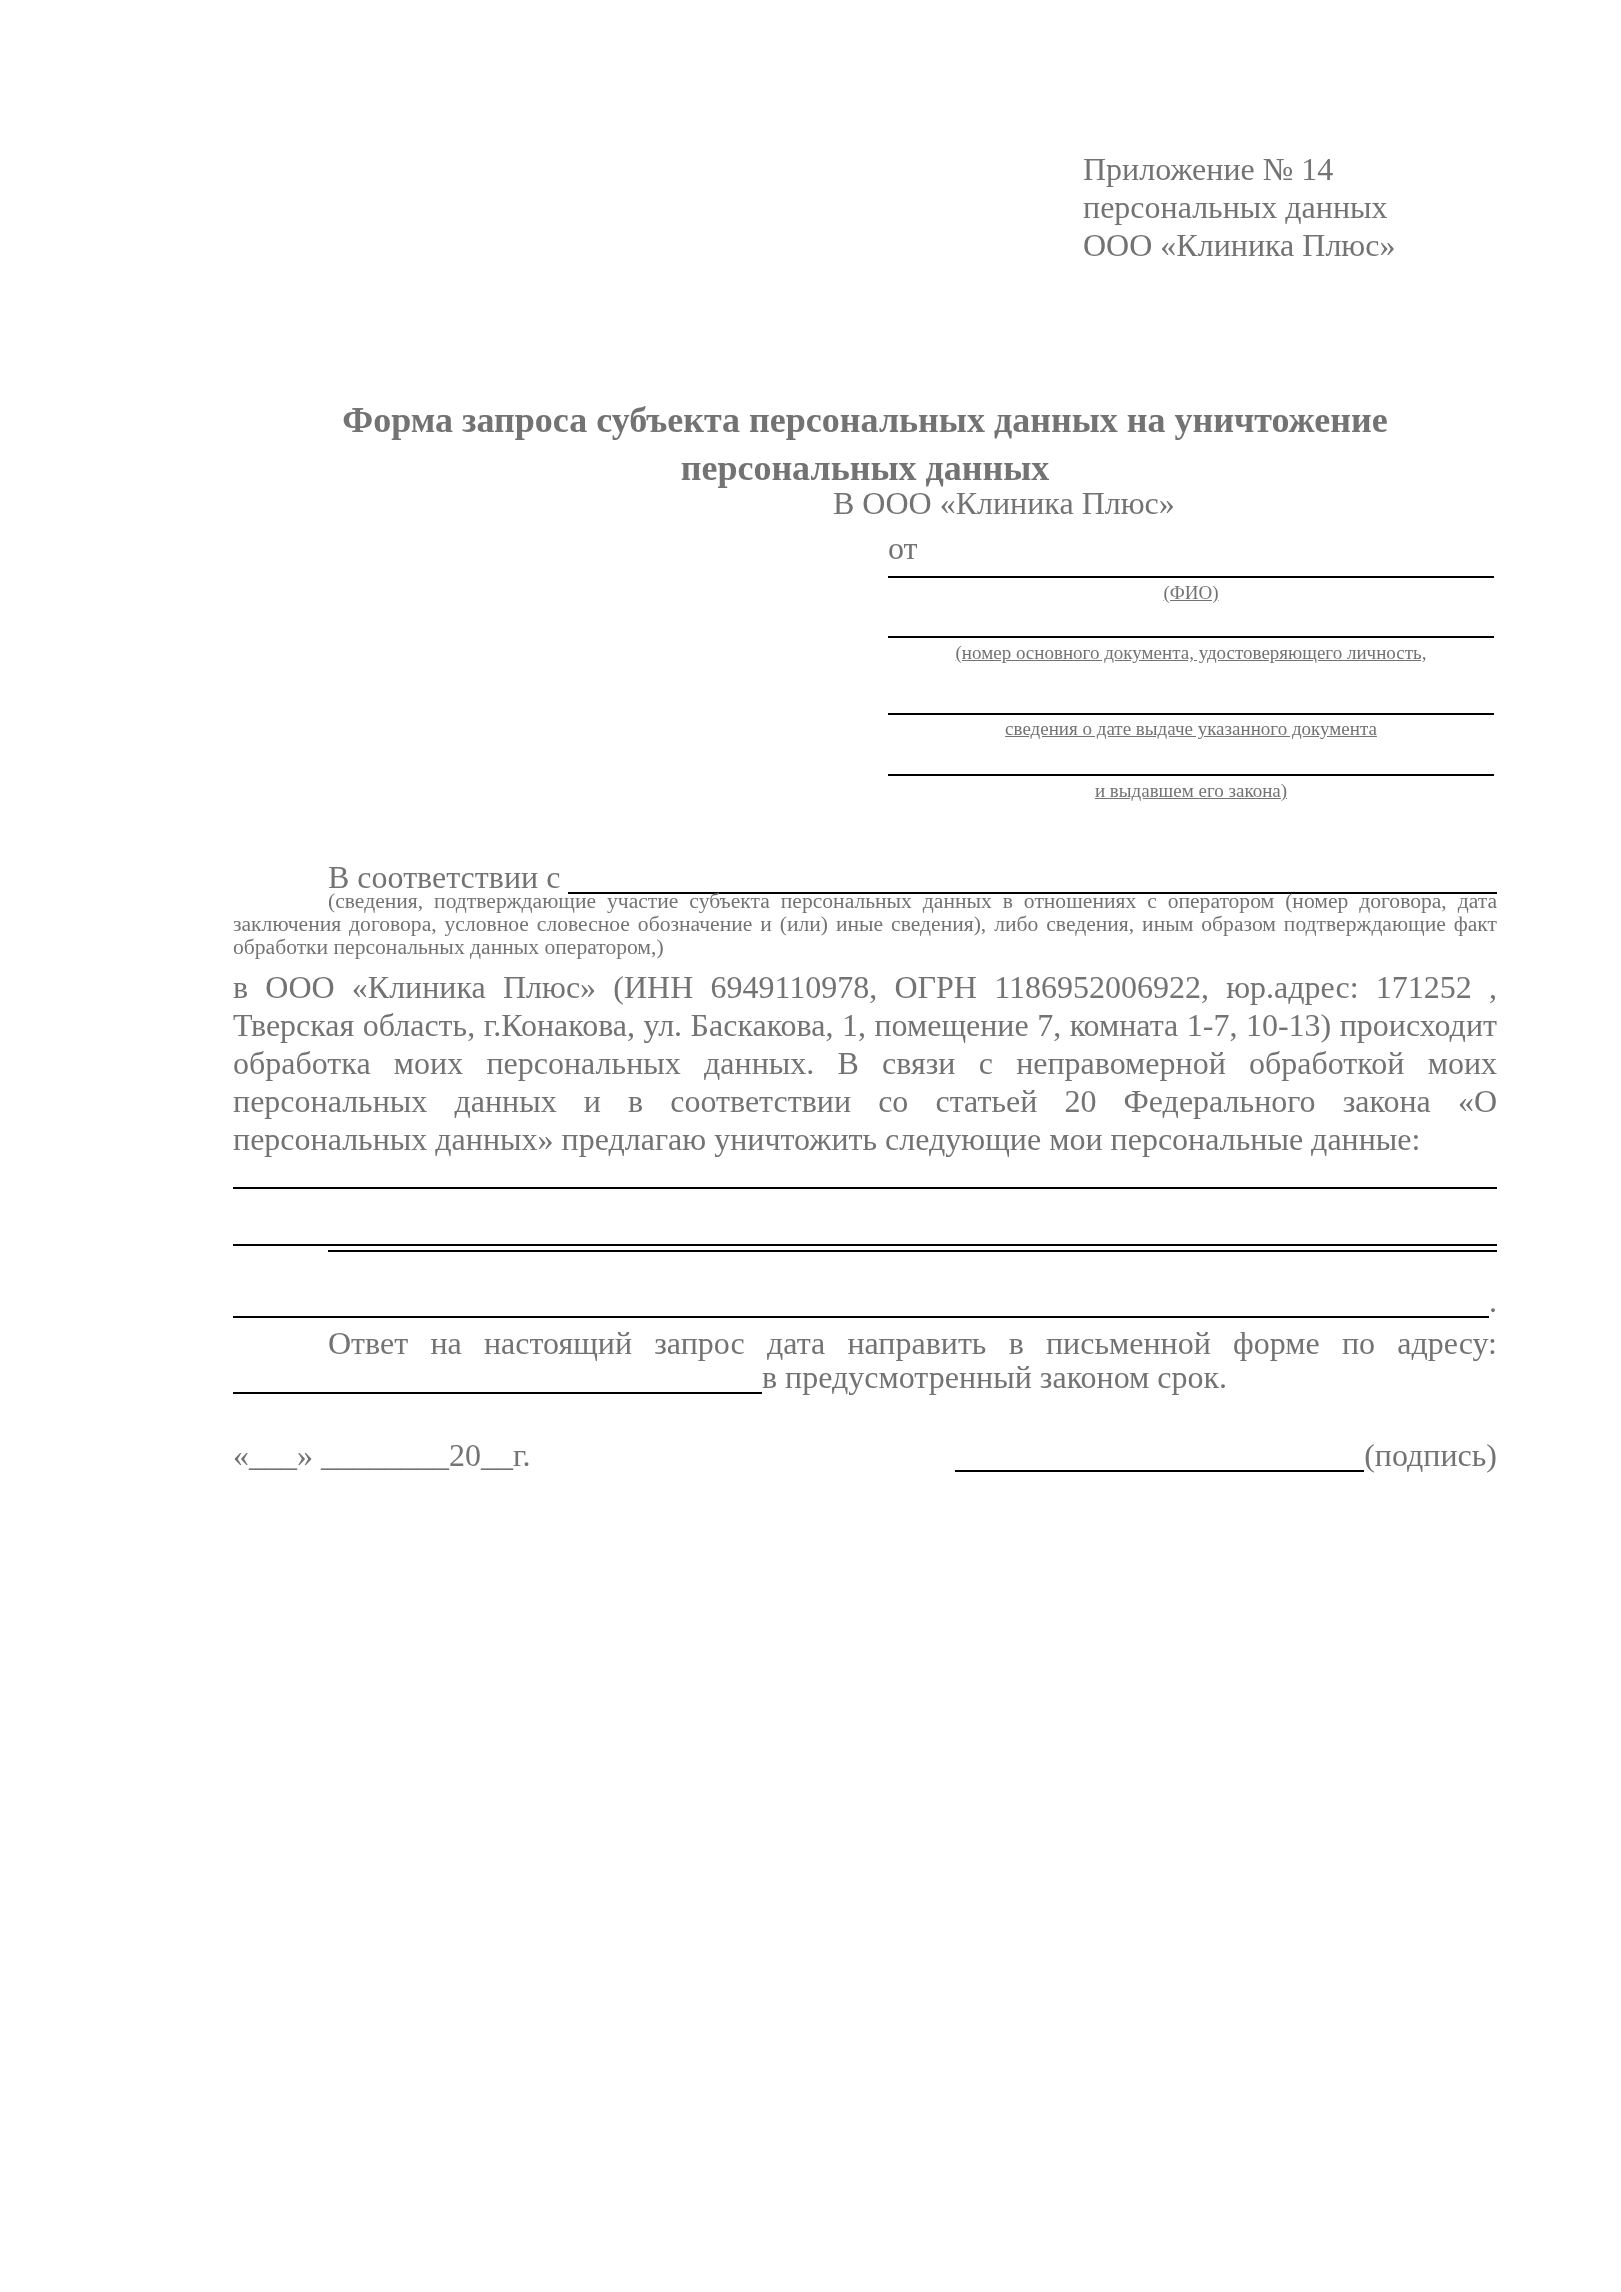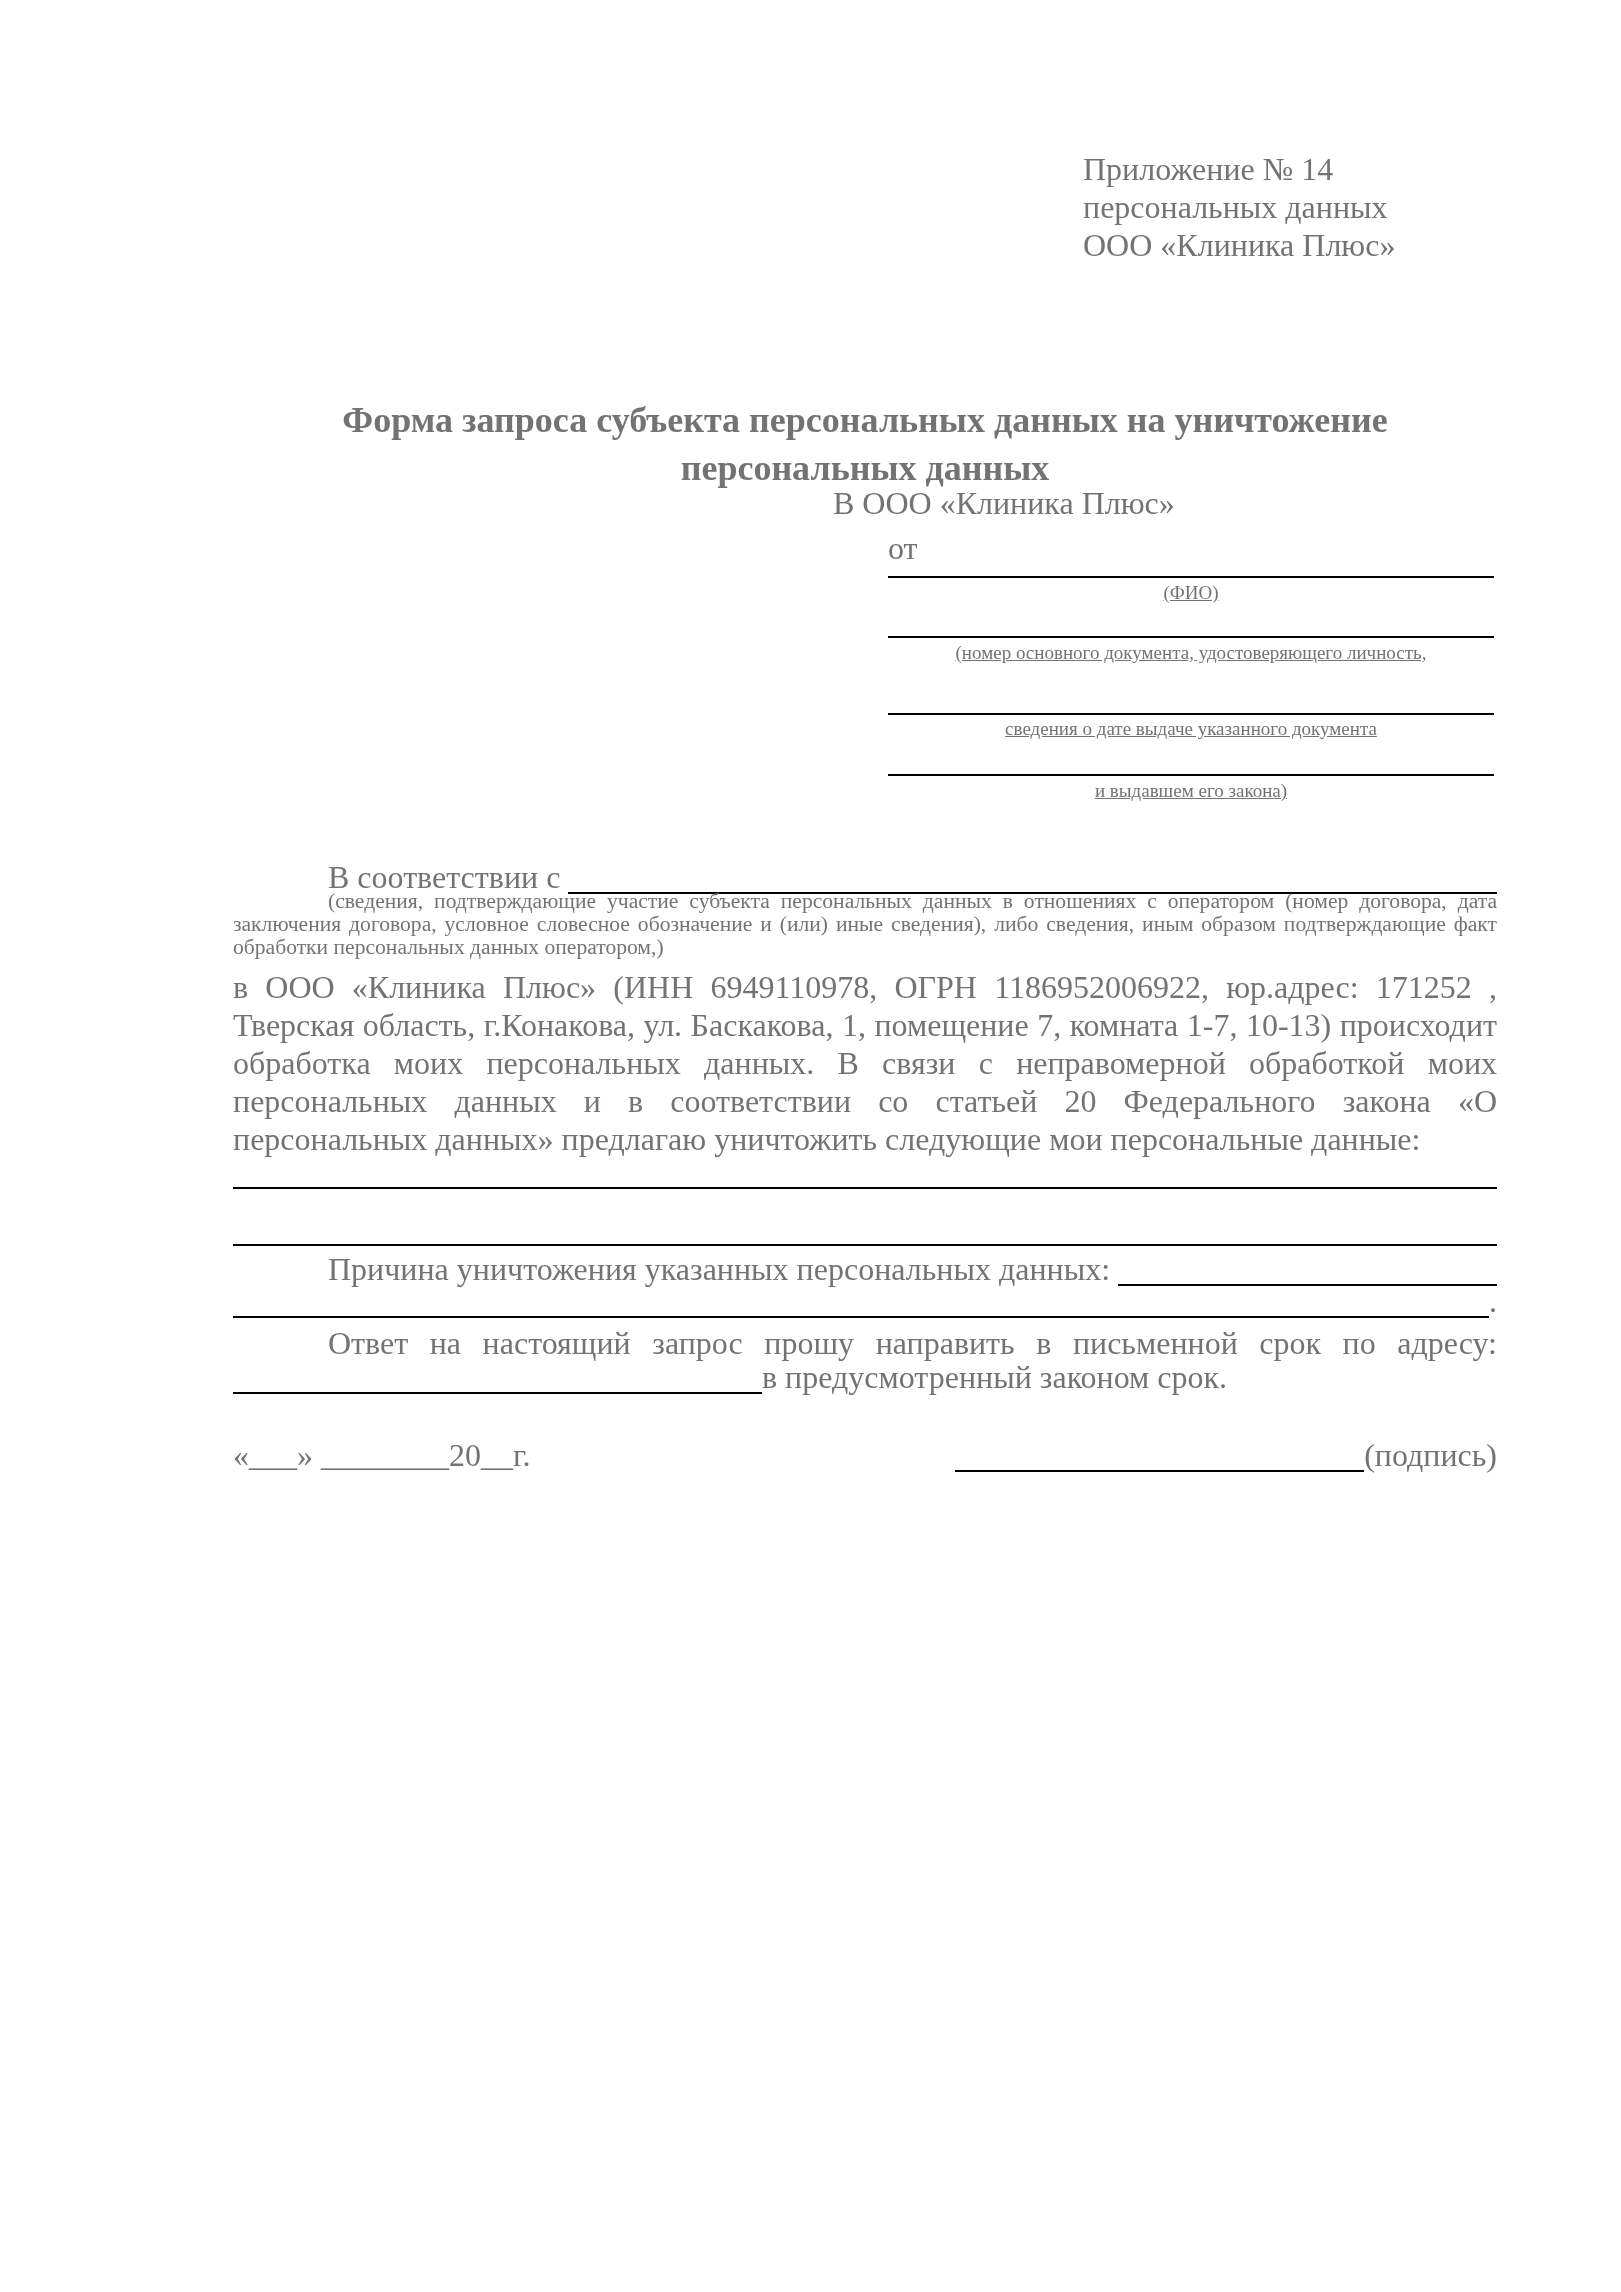--- a/index.html
+++ b/index.html
@@ -108,30 +108,29 @@
 
   <div class="abs note">(сведения, подтверждающие участие субъекта персональных данных в отношениях с оператором (номер договора, дата заключения договора, условное словесное обозначение и (или) иные сведения), либо сведения, иным образом подтверждающие факт обработки персональных данных оператором,)</div>
 
   <div class="abs body-par">в ООО «Клиника Плюс» (ИНН 6949110978, ОГРН 1186952006922, юр.адрес: 171252 , Тверская область, г.Конакова, ул. Баскакова, 1, помещение 7, комната 1-7, 10-13) происходит обработка моих персональных данных. В связи с неправомерной обработкой моих персональных данных и в соответствии со статьей 20 Федерального закона «О персональных данных» предлагаю уничтожить следующие мои персональные данные:</div>
 
   <div class="abs blank-rule blank-a"></div>
   <div class="abs blank-rule blank-b"></div>
 
   <div class="abs reason-row">
     <span class="indent"></span>
-    <span class="lead">Причина уничтожения указанных персональных данных: </span>
     <span class="fill"></span>
   </div>
 
   <div class="abs period-row">
     <span class="fill"></span>
     <span>.</span>
   </div>
 
-  <div class="abs answer-row">Ответ на настоящий запрос прошу направить в письменной срок по адресу:</div>
+  <div class="abs answer-row">Ответ на настоящий запрос дата направить в письменной форме по адресу:</div>
 
   <div class="abs address-row">
     <span class="fill-fixed"></span>
     <span>в предусмотренный законом срок.</span>
   </div>
 
   <div class="abs date-sign-row">
     <span>«___» ________20__г.</span>
     <span class="spacer"></span>
     <span class="sig-fill"></span>

